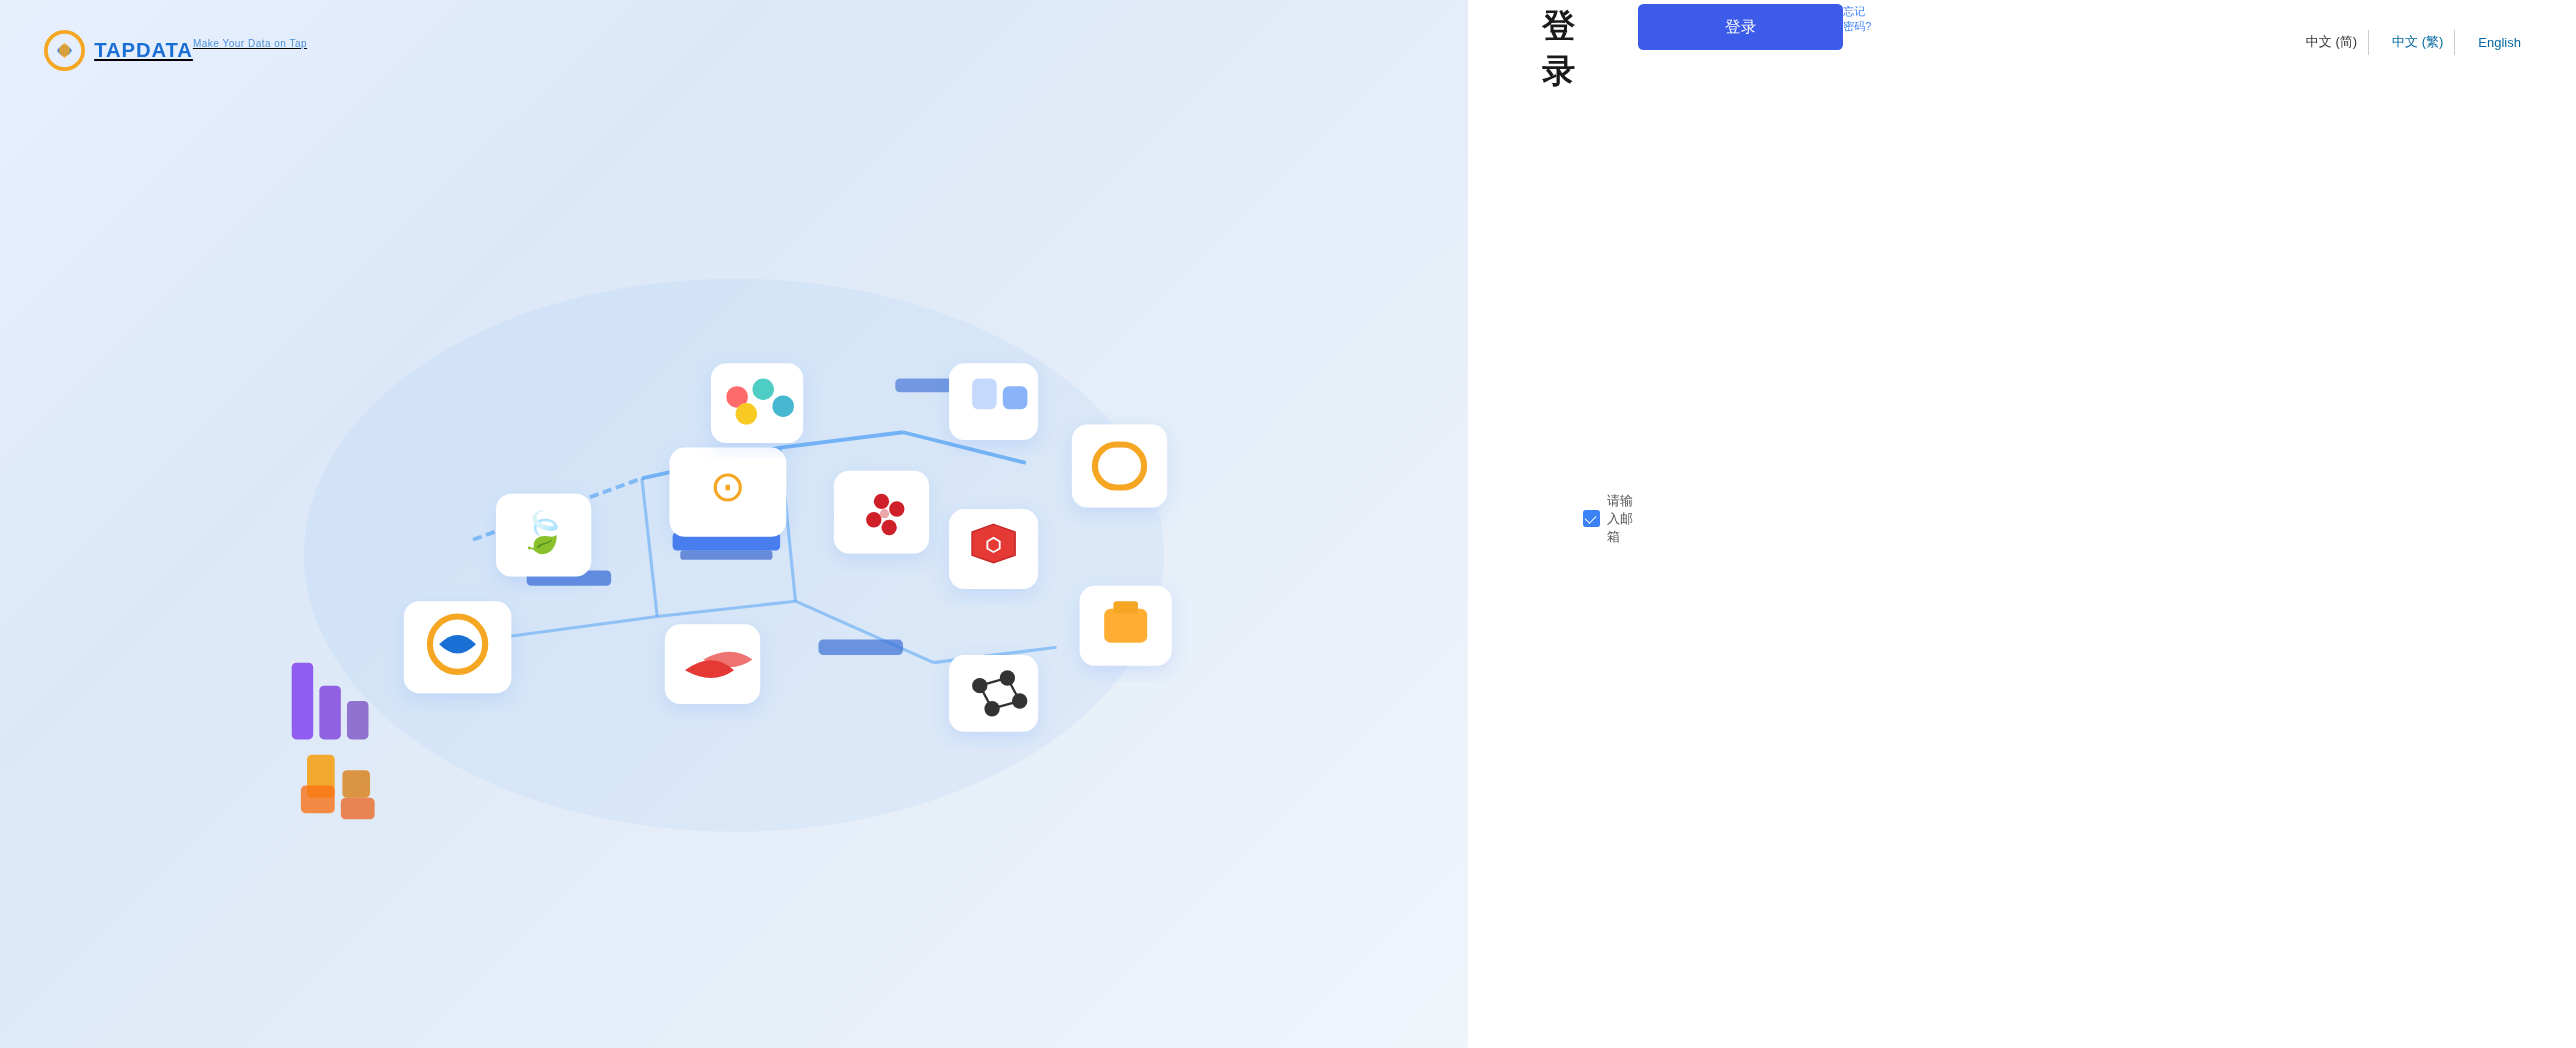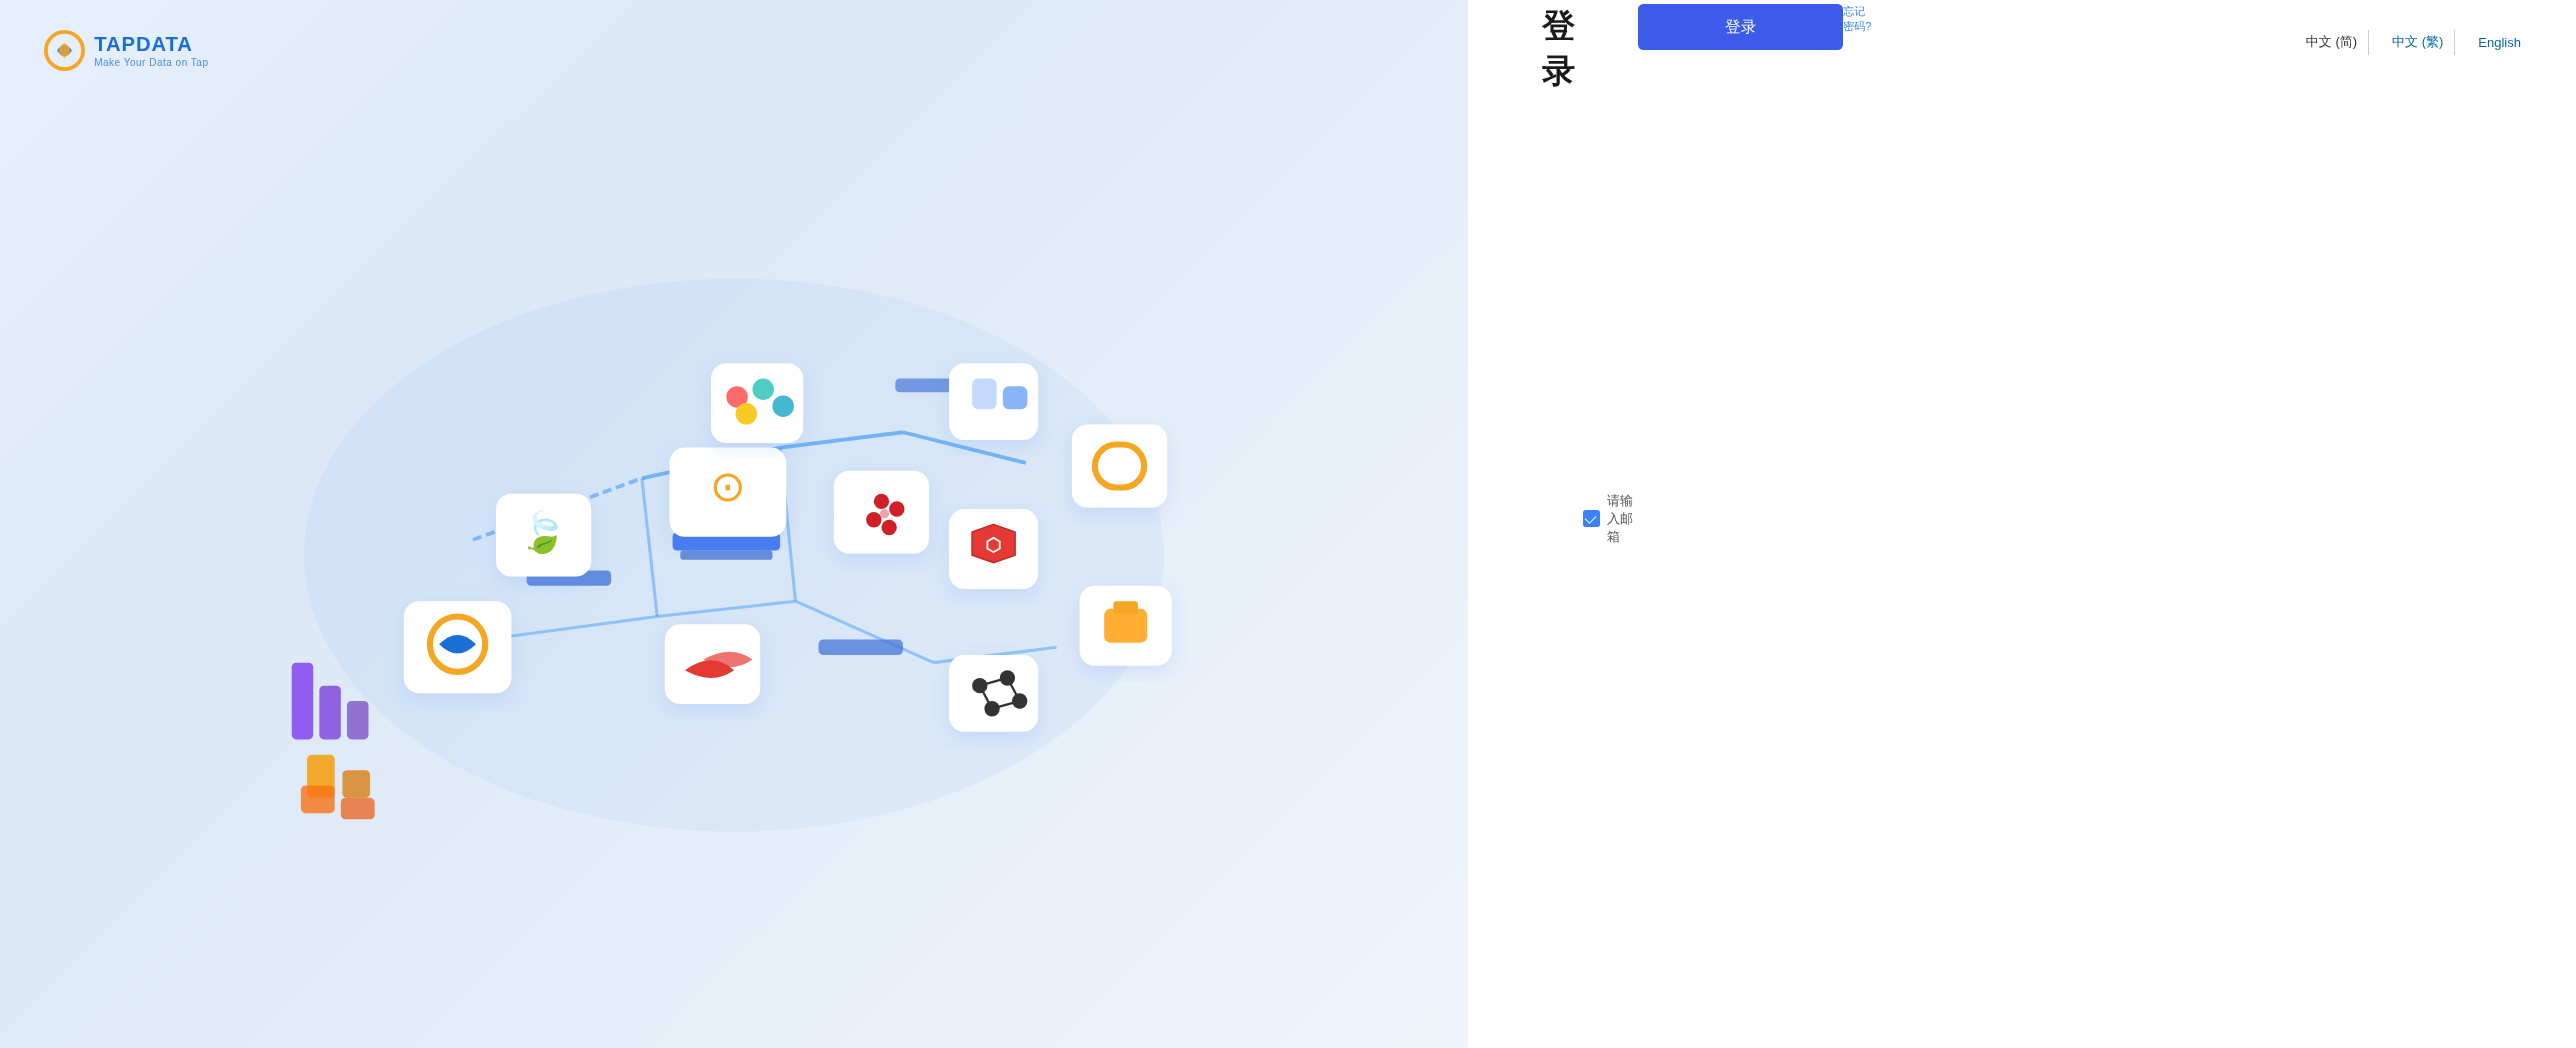--- a/index.html
+++ b/index.html
@@ -37,21 +37,22 @@
       z-index: 10;
     }
 
     .logo-icon {
       width: 41px;
       height: 41px;
     }
 
     .logo-text-area {
       display: flex;
-      flex-direction: column;
+      flex-direction: row;
+      text-decoration: underline;
     }
 
     .logo-brand {
       font-size: 20.3px;
       font-weight: 700;
       color: #1a6fd4;
       letter-spacing: 0.9px;
       line-height: 1.2;
     }
 

